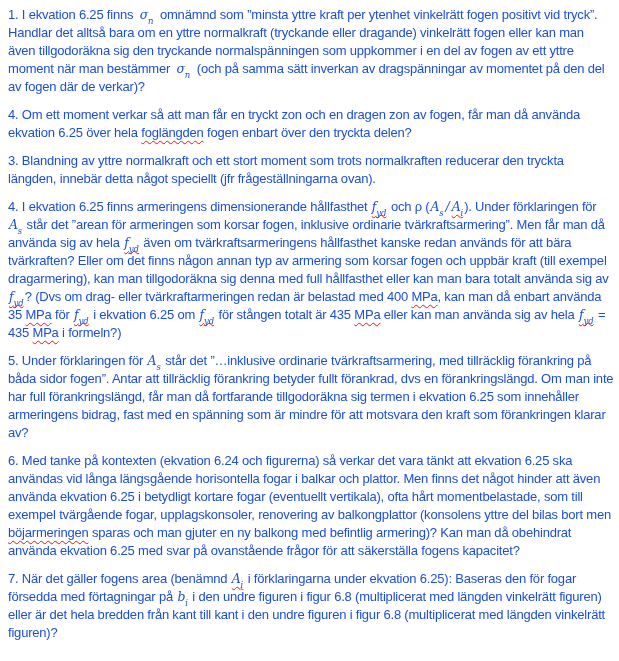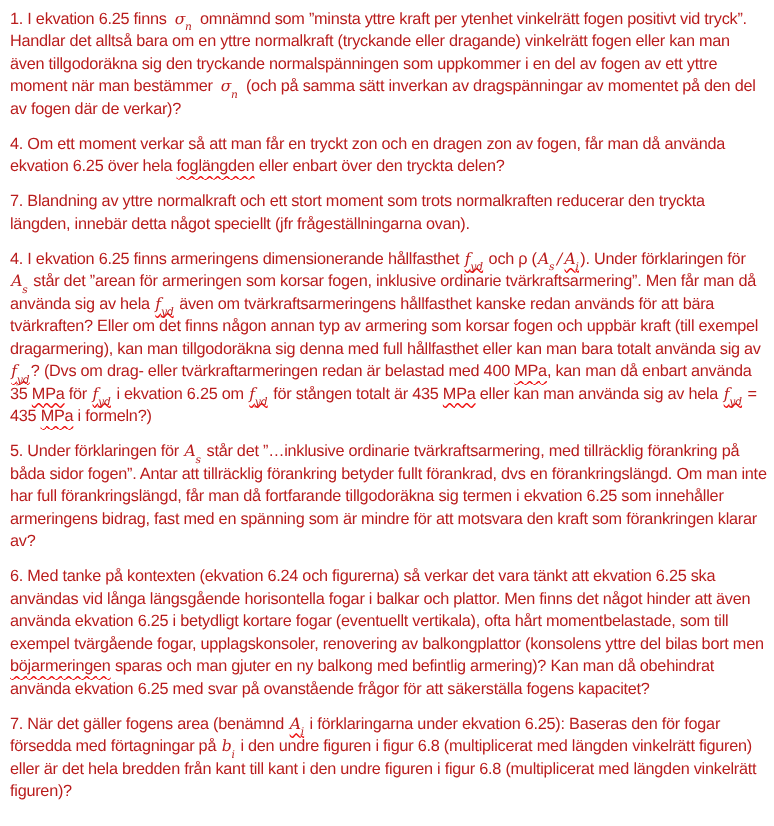--- a/index.html
+++ b/index.html
@@ -9,21 +9,21 @@
     overflow: hidden;
   }
   .page {
     box-sizing: border-box;
     width: 619px; height: 661px;
     padding: 6px 5px 0 8px;
     font-family: "Liberation Sans", sans-serif;
     font-size: 13px;
     line-height: 18px;
     letter-spacing: -0.2px;
-    color: #b91c1c;
+    color: #1d4ed8;
   }
   .para { margin: 0 0 10px 0; }
   .plain { }
   .math {
     font-family: "DejaVu Serif", serif;
     font-style: italic;
     font-size: 12.5px;
     margin: 0 1px;
     white-space: nowrap;
   }
@@ -42,19 +42,19 @@
     text-decoration-thickness: 1px;
     text-underline-offset: 2.5px;
     text-decoration-skip-ink: none;
   }
 </style>
 </head>
 <body>
 
 <div class="page">
     <p class="para"><span class="plain">1. I ekvation 6.25 finns </span><span class="math pad">σ<sub>n</sub></span><span class="plain"> omnämnd som ”minsta yttre kraft per ytenhet vinkelrätt fogen positivt vid tryck”. Handlar det alltså bara om en yttre normalkraft (tryckande eller dragande) vinkelrätt fogen eller kan man även tillgodoräkna sig den tryckande normalspänningen som uppkommer i en del av fogen av ett yttre moment när man bestämmer </span><span class="math pad">σ<sub>n</sub></span><span class="plain"> (och på samma sätt inverkan av dragspänningar av momentet på den del av fogen där de verkar)?</span></p>
-    <p class="para"><span class="plain">4. Om ett moment verkar så att man får en tryckt zon och en dragen zon av fogen, får man då använda ekvation 6.25 över hela </span><span class="plain err">foglängden</span><span class="plain"> eller enbart över den tryckta delen?</span></p>
-    <p class="para"><span class="plain">7. Blandning av yttre normalkraft och ett stort moment som trots normalkraften reducerar den tryckta längden, innebär detta något speciellt (jfr frågeställningarna ovan).</span></p>
+    <p class="para"><span class="plain">4. Om ett moment verkar så att man får en tryckt zon och en dragen zon av fogen, får man då använda ekvation 6.25 över hela </span><span class="plain err">foglängden</span><span class="plain"> fogen enbart över den tryckta delen?</span></p>
+    <p class="para"><span class="plain">3. Blandning av yttre normalkraft och ett stort moment som trots normalkraften reducerar den tryckta längden, innebär detta något speciellt (jfr frågeställningarna ovan).</span></p>
     <p class="para"><span class="plain">4. I ekvation 6.25 finns armeringens dimensionerande hållfasthet </span><span class="math err">f<sub>yd</sub></span><span class="plain"> och ρ (</span><span class="math">A<sub>s</sub></span><span class="math">/</span><span class="math err">A<sub>i</sub></span><span class="plain">). Under förklaringen för </span><span class="math">A<sub>s</sub></span><span class="plain"> står det ”arean för armeringen som korsar fogen, inklusive ordinarie tvärkraftsarmering”. Men får man då använda sig av hela </span><span class="math err">f<sub>yd</sub></span><span class="plain"> även om tvärkraftsarmeringens hållfasthet kanske redan används för att bära tvärkraften? Eller om det finns någon annan typ av armering som korsar fogen och uppbär kraft (till exempel dragarmering), kan man tillgodoräkna sig denna med full hållfasthet eller kan man bara totalt använda sig av </span><span class="math err">f<sub>yd</sub></span><span class="plain">? (Dvs om drag- eller tvärkraftarmeringen redan är belastad med 400 </span><span class="plain err">MPa</span><span class="plain">, kan man då enbart använda 35 </span><span class="plain err">MPa</span><span class="plain"> för </span><span class="math err">f<sub>yd</sub></span><span class="plain"> i ekvation 6.25 om </span><span class="math err">f<sub>yd</sub></span><span class="plain"> för stången totalt är 435 </span><span class="plain err">MPa</span><span class="plain"> eller kan man använda sig av hela </span><span class="math err">f<sub>yd</sub></span><span class="plain"> = 435 </span><span class="plain err">MPa</span><span class="plain"> i formeln?)</span></p>
     <p class="para"><span class="plain">5. Under förklaringen för </span><span class="math">A<sub>s</sub></span><span class="plain"> står det ”…inklusive ordinarie tvärkraftsarmering, med tillräcklig förankring på båda sidor fogen”. Antar att tillräcklig förankring betyder fullt förankrad, dvs en förankringslängd. Om man inte har full förankringslängd, får man då fortfarande tillgodoräkna sig termen i ekvation 6.25 som innehåller armeringens bidrag, fast med en spänning som är mindre för att motsvara den kraft som förankringen klarar av?</span></p>
     <p class="para"><span class="plain">6. Med tanke på kontexten (ekvation 6.24 och figurerna) så verkar det vara tänkt att ekvation 6.25 ska användas vid långa längsgående horisontella fogar i balkar och plattor. Men finns det något hinder att även använda ekvation 6.25 i betydligt kortare fogar (eventuellt vertikala), ofta hårt momentbelastade, som till exempel tvärgående fogar, upplagskonsoler, renovering av balkongplattor (konsolens yttre del bilas bort men </span><span class="plain err">böjarmeringen</span><span class="plain"> sparas och man gjuter en ny balkong med befintlig armering)? Kan man då obehindrat använda ekvation 6.25 med svar på ovanstående frågor för att säkerställa fogens kapacitet?</span></p>
     <p class="para"><span class="plain">7. När det gäller fogens area (benämnd </span><span class="math err">A<sub>i</sub></span><span class="plain"> i förklaringarna under ekvation 6.25): Baseras den för fogar försedda med förtagningar på </span><span class="math">b<sub>i</sub></span><span class="plain"> i den undre figuren i figur 6.8 (multiplicerat med längden vinkelrätt figuren) eller är det hela bredden från kant till kant i den undre figuren i figur 6.8 (multiplicerat med längden vinkelrätt figuren)?</span></p>
   </div>
 
 </body></html>

